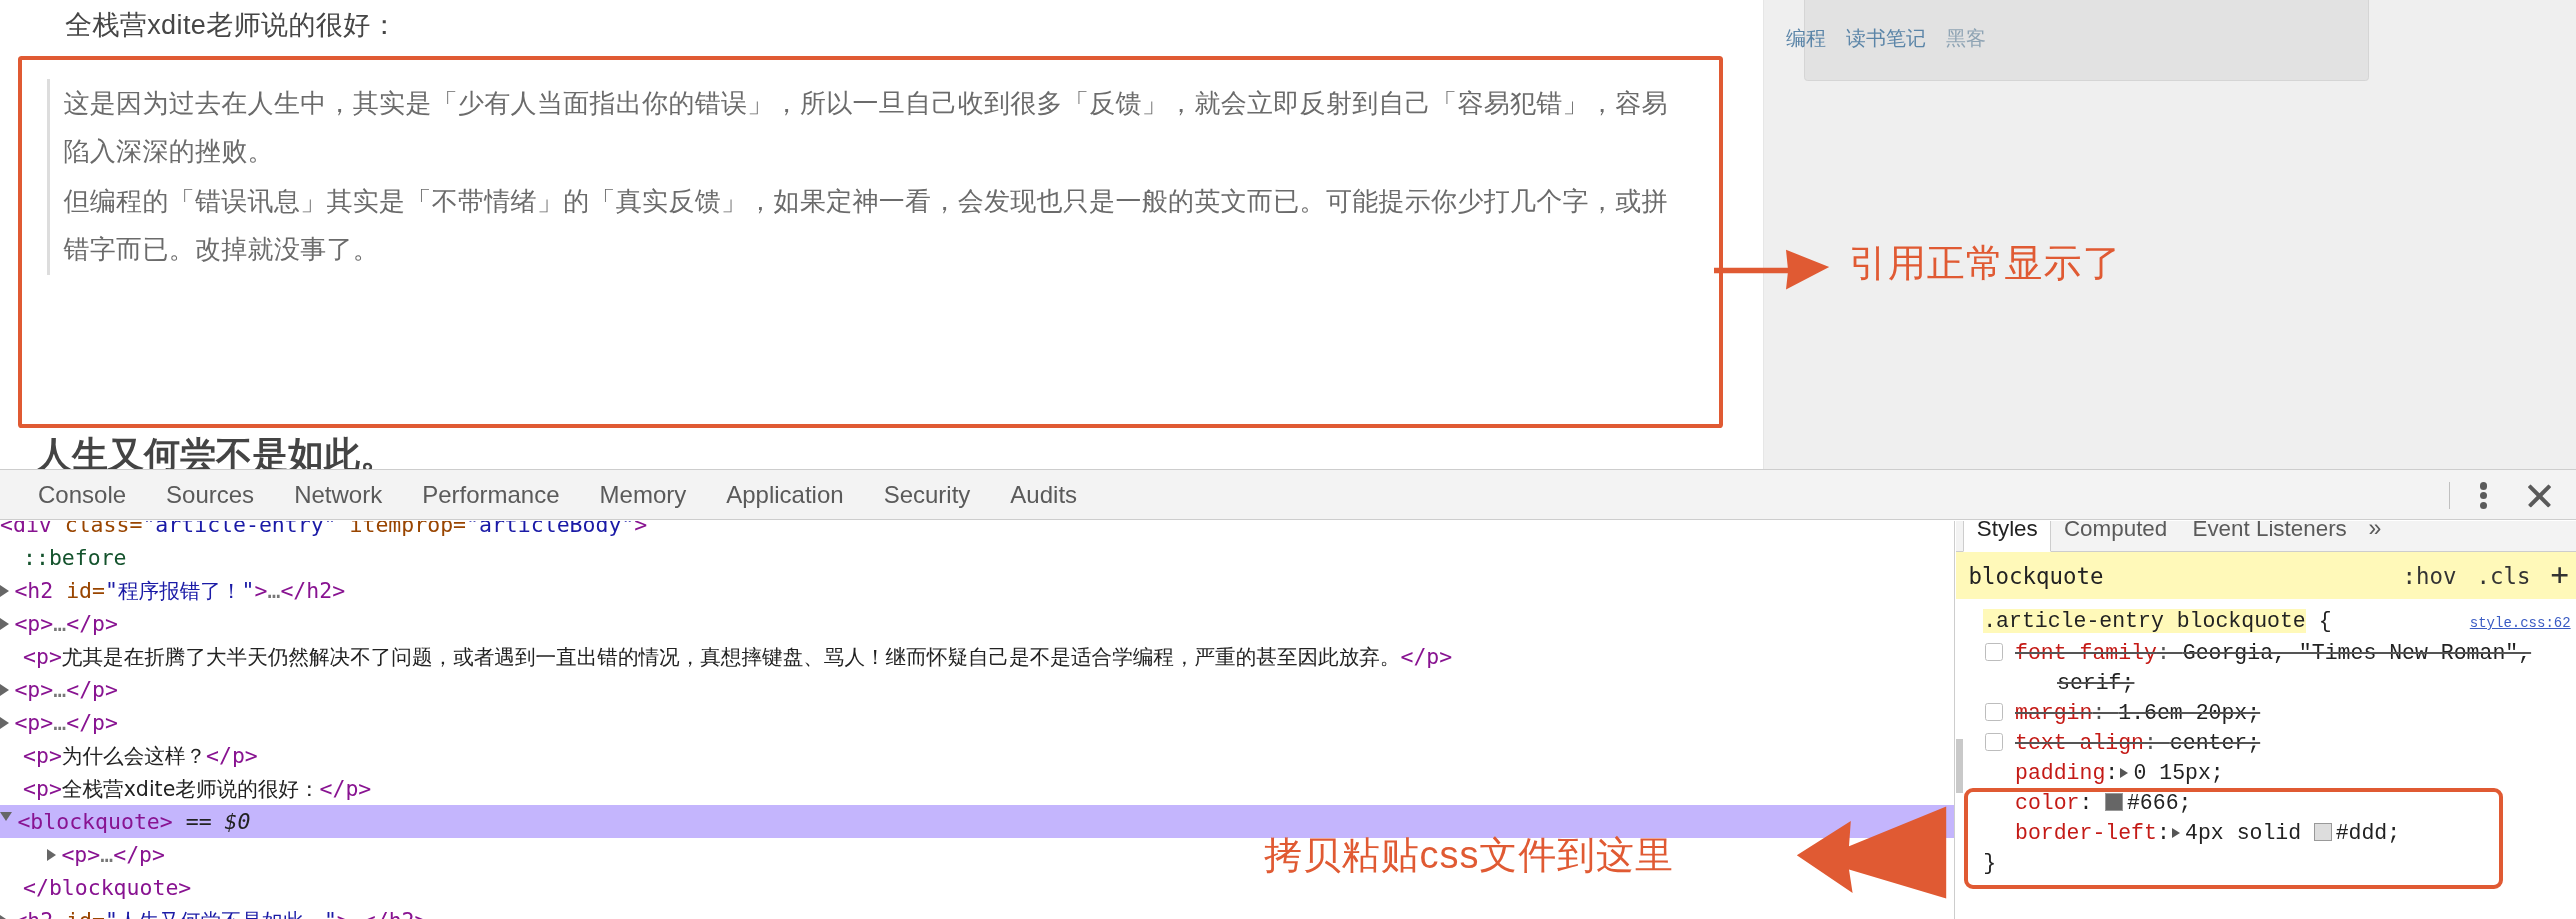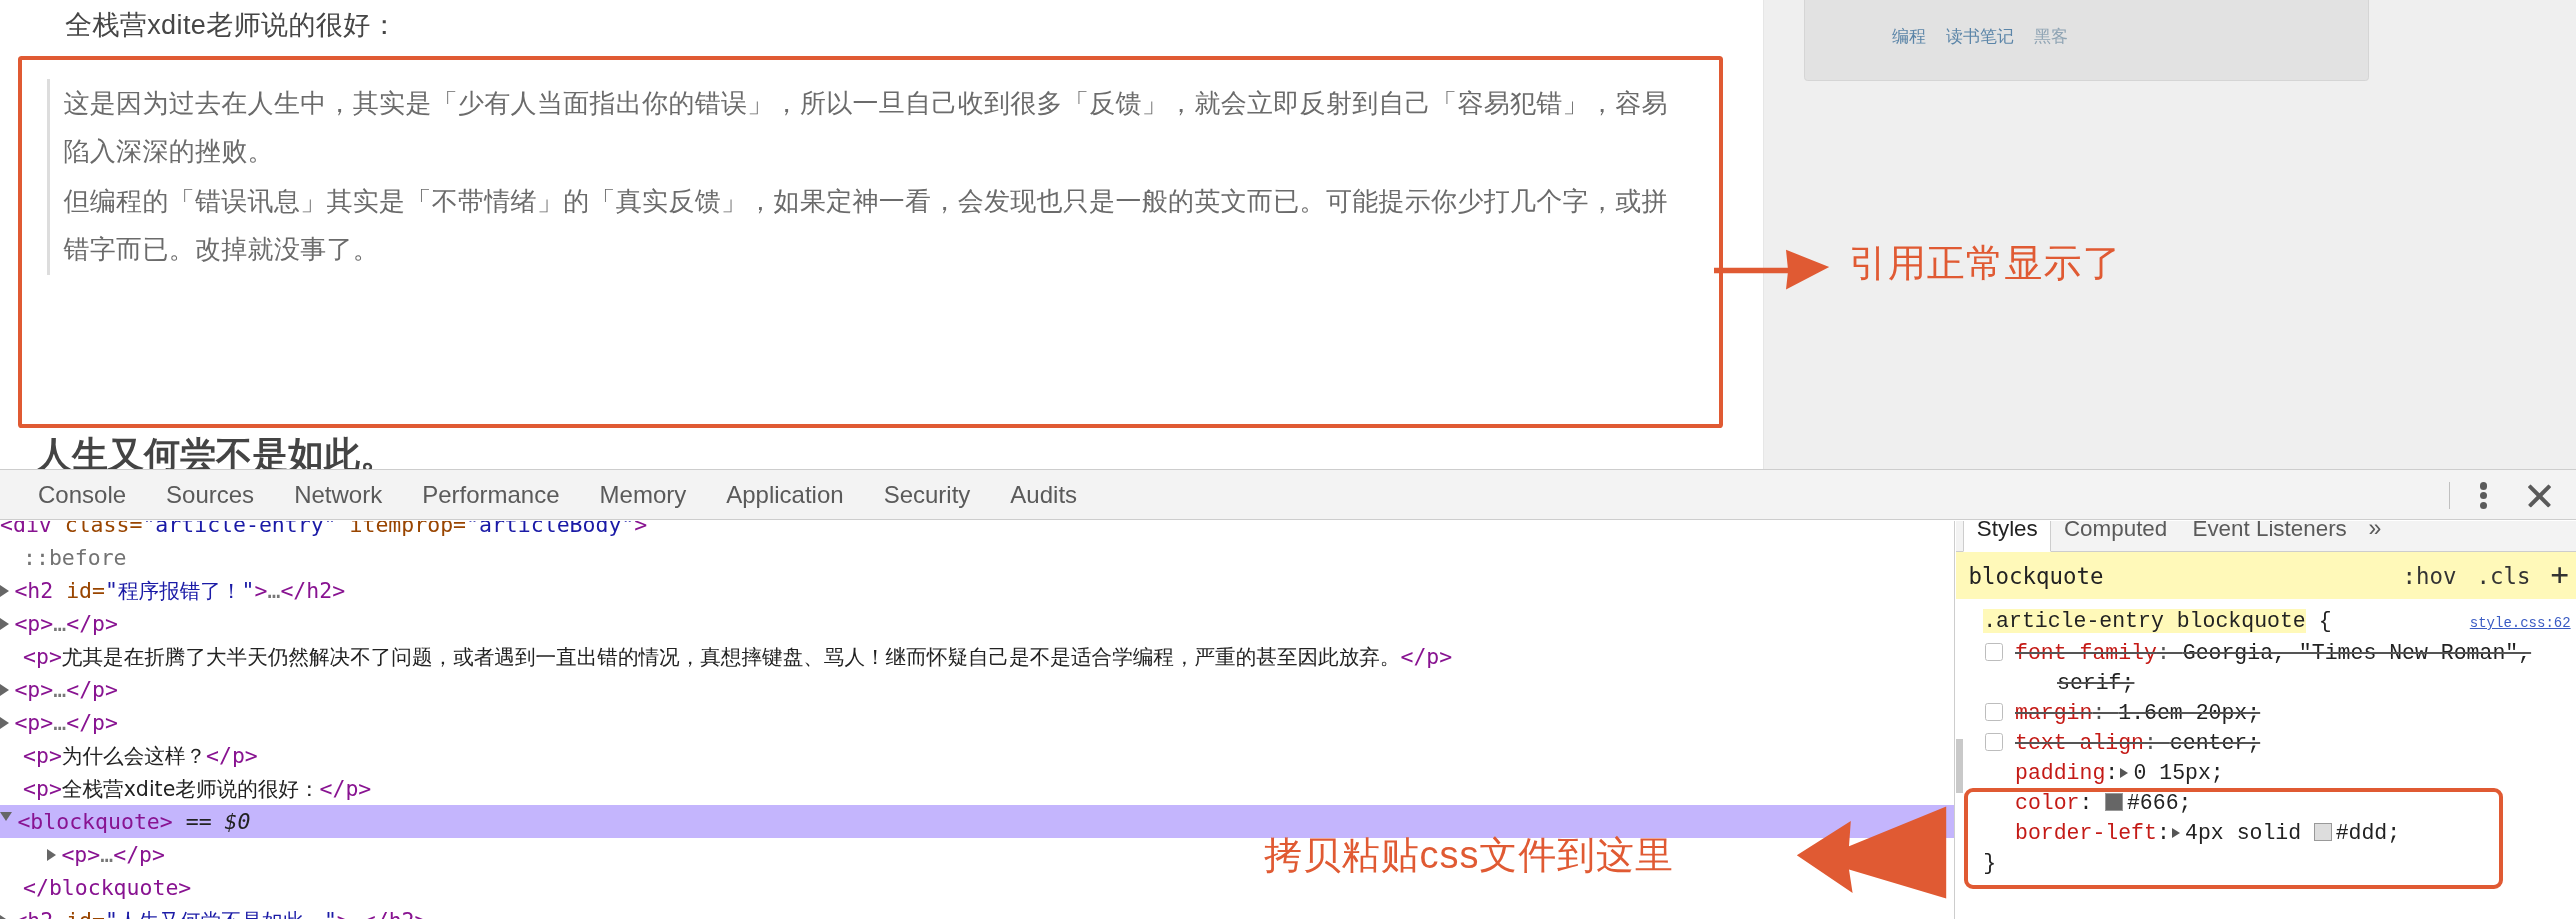--- a/index.html
+++ b/index.html
@@ -90,23 +90,23 @@
     left: 1804px;
     top: -54px;
     width: 565px;
     height: 135px;
     background: #e2e2e2;
     border: 0.9px solid #d5d5d5;
     border-radius: 3.6px;
   }
   #tag-list {
     position: absolute;
-    left: 1892px;
+    left: 1786px;
     top: 25px;
-    font-size: 17px;
+    font-size: 20px;
     color: #5b85a8;
     white-space: nowrap;
     text-align: right;
   }
   #tag-list .tag { margin-right: 20px; }
   #tag-list .tag.muted { color: #8fa4b4; }
 
   
   #anno-1 {
     position: absolute;
@@ -199,21 +199,21 @@
     font-size: 21.5px;
     line-height: 33px;
     color: #222;
     border-right: 0.9px solid #cdcdcd;
   }
   #dom-pane .row { white-space: nowrap; position: relative; height: 33px; }
   #dom-pane .row.sel { background: #c4b5fd; }
   .tw { color: #881391; }          
   .at { color: #994500; }          
   .av { color: #1a1aa6; }          
-  .pseudo { color: #737373; }
+  .pseudo { color: #14532d; }
   .dots { color: #777; }
   .sel0 { color: #222; font-style: italic; }
   .tri {
     display: inline-block; width: 0; height: 0;
     border-left: 9px solid #666;
     border-top: 6.3px solid transparent;
     border-bottom: 6.3px solid transparent;
     margin-right: 5.4px;
     vertical-align: 1.8px;
   }

